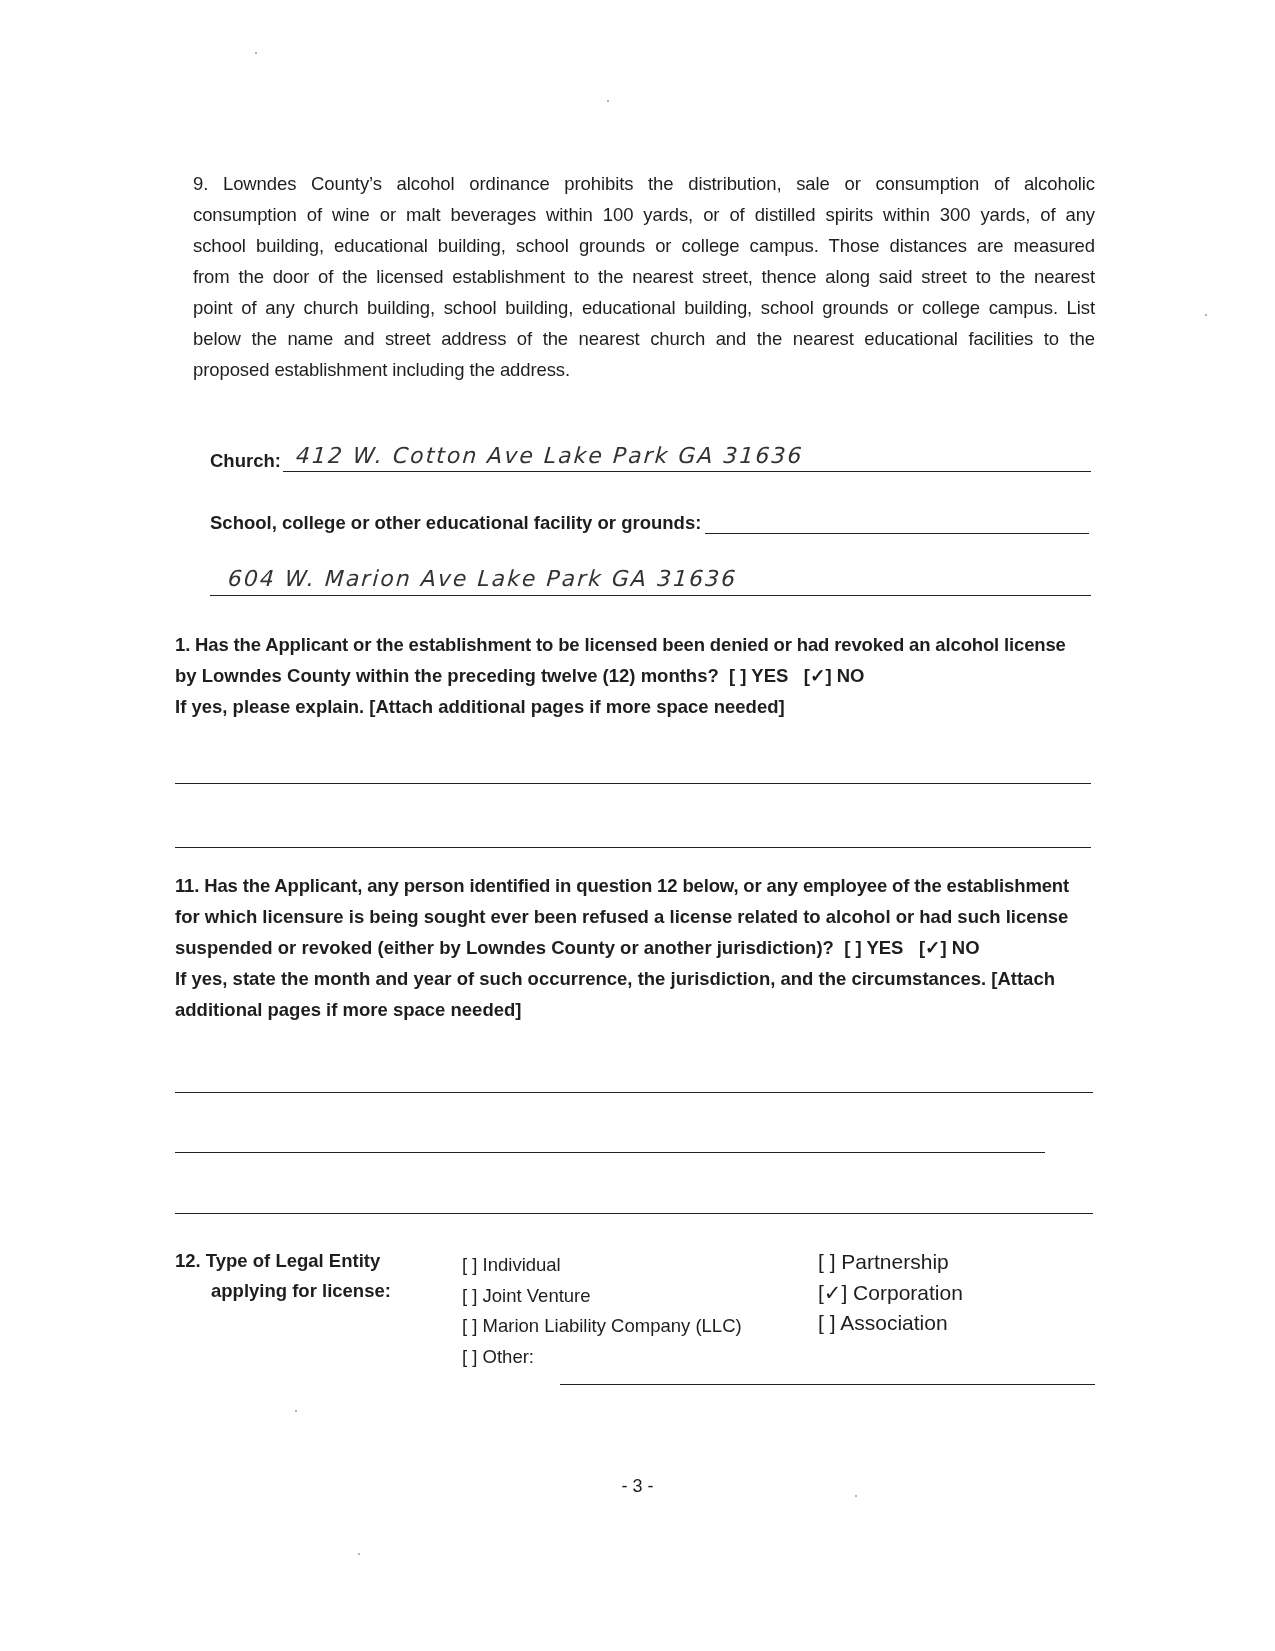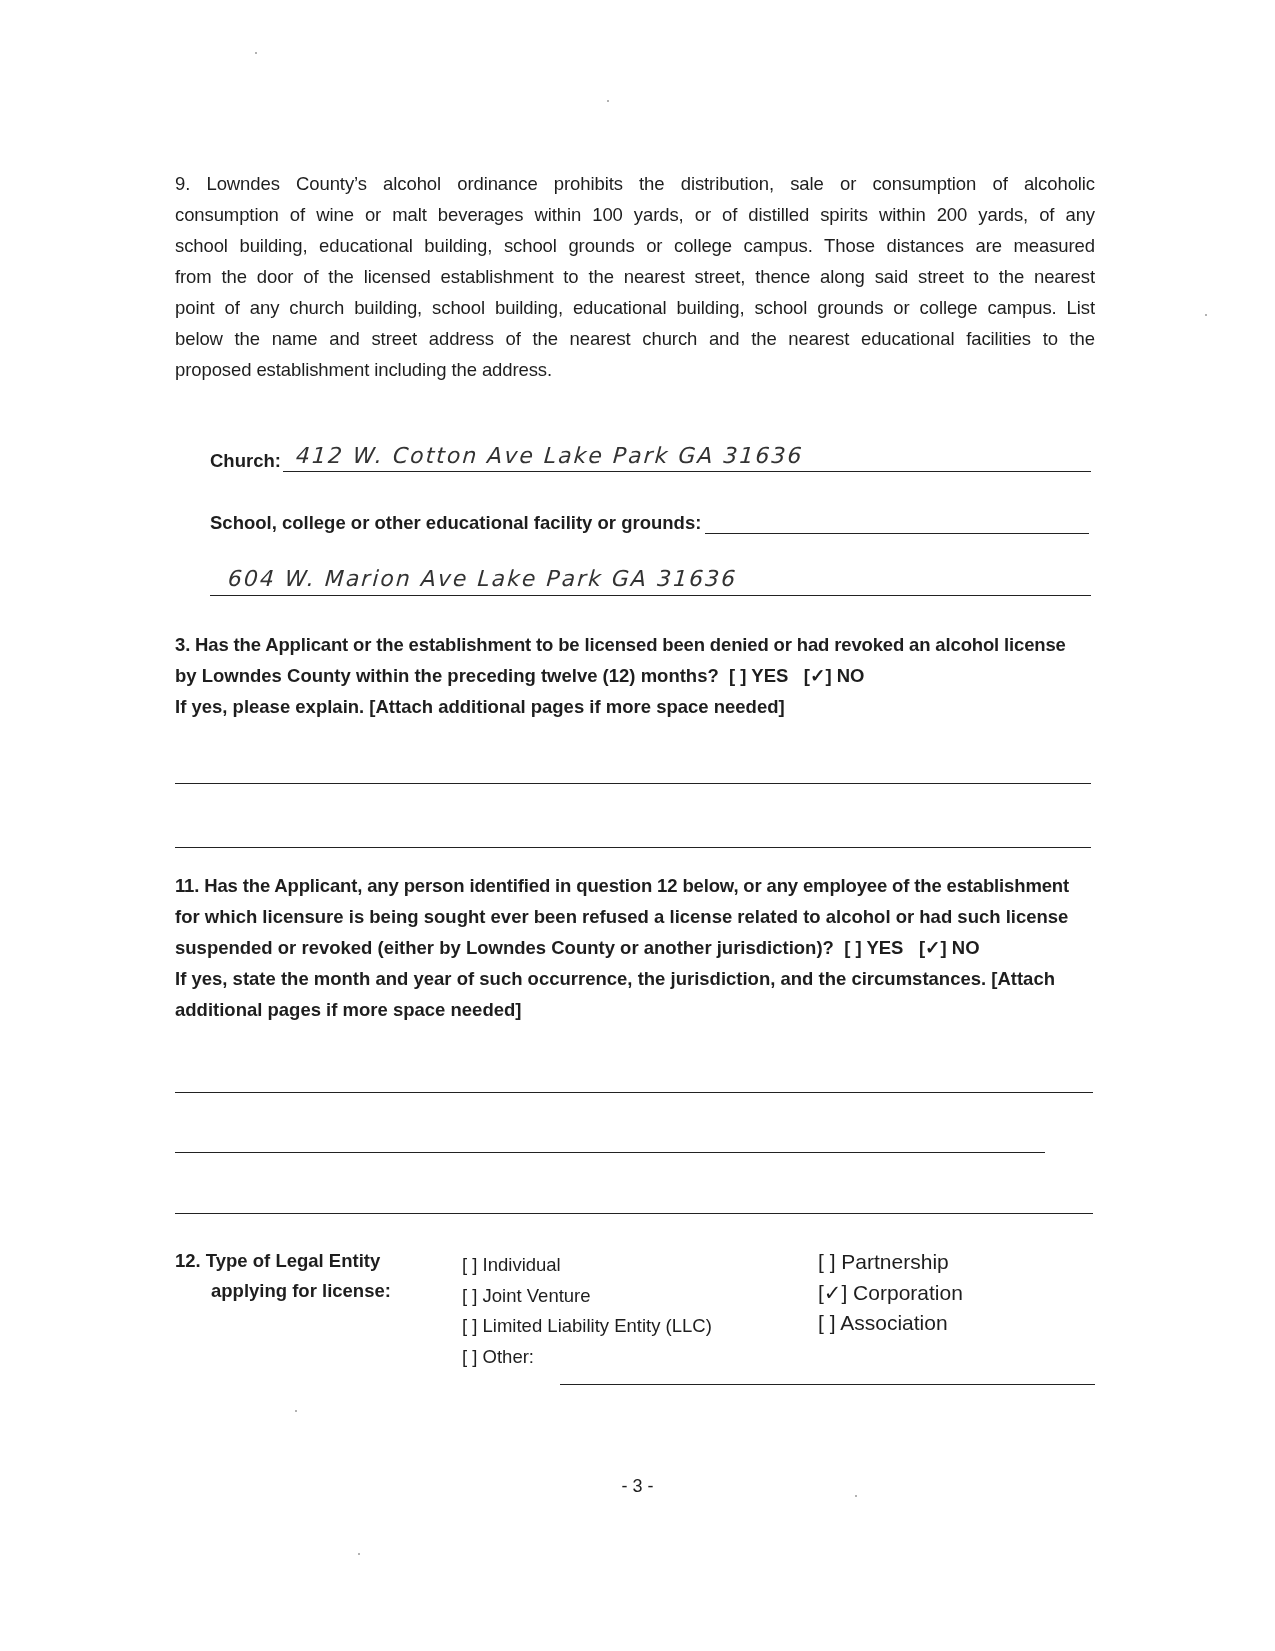--- a/index.html
+++ b/index.html
@@ -1,52 +1,52 @@
 <!DOCTYPE html>
 <html><head>
 <meta charset="utf-8">
 <style>
   html, body { margin:0; padding:0; background:#ffffff; }
   body { width:1275px; height:1651px; position:relative; overflow:hidden;
          font-family:"Liberation Sans", sans-serif; color:#1e1e1e; }
   .abs { position:absolute; }
   .para { position:absolute; left:175px; width:920px; font-size:18.5px; line-height:31px; letter-spacing:-0.1px; }
-  .para div { white-space:nowrap; text-align:justify; text-align-last:justify; }
+  .para div { white-space:nowrap; text-align:justify; text-align-last:justify;margin-left:18px; }
   .para div.last { text-align-last:left; }
   .label { position:absolute; font-size:18.5px; white-space:nowrap;font-weight:bold; }
   .rule { position:absolute; height:0; border-top:1.6px solid #222; }
   .hand { position:absolute; font-family:"DejaVu Sans", sans-serif; font-size:22px; font-weight:300;
           letter-spacing:2px; color:#333; white-space:nowrap; font-style:italic; transform:skewX(-4deg); }
   .pnum { position:absolute; left:0; width:1275px; top:1476px; text-align:center; font-size:18px; }
   .speck { position:absolute; width:2px; height:2px; background:#999; border-radius:1px; }
 </style>
 </head>
 <body>
 
 <div class="para" style="top:168px;">
   <div>9.  Lowndes County’s alcohol ordinance prohibits the distribution, sale or consumption of alcoholic</div>
-  <div>consumption of wine or malt beverages within 100 yards, or of distilled spirits within 200 yards, of any</div>
+  <div>consumption of wine or malt beverages within 100 yards, or of distilled spirits within 300 yards, of any</div>
   <div>school building, educational building, school grounds or college campus.  Those distances are measured</div>
   <div>from the door of the licensed establishment to the nearest street, thence along said street to the nearest</div>
   <div>point of any church building, school building, educational building, school grounds or college campus.  List</div>
   <div>below the name and street address of the nearest church and the nearest educational facilities to the</div>
   <div class="last">proposed establishment including the address.</div>
 </div>
 
 <span class="label" style="left:210px;top:450px;">Church:</span>
 <div class="rule" style="left:283px;top:471px;width:808px;"></div>
 <span class="hand" style="left:296px;top:443px;">412 W. Cotton Ave Lake Park GA 31636</span>
 
 <span class="label" style="left:210px;top:512px;">School, college or other educational facility or grounds:</span>
 <div class="rule" style="left:705px;top:533px;width:384px;"></div>
 
 <div class="rule" style="left:210px;top:595px;width:881px;"></div>
 <span class="hand" style="left:228px;top:566px;">604 W. Marion Ave Lake Park GA 31636</span>
 
-<span class="label" style="left:175px;top:634px;letter-spacing:-0.15px;">3. Has the Applicant or the establishment to be licensed been denied or had revoked an alcohol license</span>
+<span class="label" style="left:175px;top:634px;letter-spacing:-0.15px;">1. Has the Applicant or the establishment to be licensed been denied or had revoked an alcohol license</span>
 <span class="label" style="left:175px;top:665px;">
   <span>by Lowndes County within the preceding twelve (12) months?</span>&nbsp;
   <span>[ ] YES</span>&nbsp;&nbsp;
   <span>[✓] NO</span>
 </span>
 <span class="label" style="left:175px;top:696px;">If yes, please explain.  [Attach additional pages if more space needed]</span>
 <div class="rule" style="left:175px;top:783px;width:916px;"></div>
 <div class="rule" style="left:175px;top:847px;width:916px;"></div>
 
 <span class="label" style="left:175px;top:875px;letter-spacing:-0.15px;">11. Has the Applicant, any person identified in question 12 below, or any employee of the establishment</span>
@@ -61,21 +61,21 @@
 <div class="rule" style="left:175px;top:1092px;width:918px;"></div>
 <div class="rule" style="left:175px;top:1152px;width:870px;"></div>
 <div class="rule" style="left:175px;top:1213px;width:918px;"></div>
 
 <span class="label" style="left:175px;top:1250px;text-align:right;">12. Type of Legal Entity</span>
 <span class="label" style="left:211px;top:1280px;">applying for license:</span>
 
 <div class="abs" style="left:462px;top:1250px;font-size:18.5px;line-height:30.5px;">
   <div><span>[ ]</span> <span>Individual</span></div>
   <div><span>[ ]</span> <span>Joint Venture</span></div>
-  <div><span>[ ]</span> <span>Limited Liability Entity (LLC)</span></div>
+  <div><span>[ ]</span> <span>Marion Liability Company (LLC)</span></div>
   <div><span>[ ]</span> <span>Other:</span></div>
 </div>
 <div class="rule" style="left:560px;top:1384px;width:535px;"></div>
 
 <div class="abs" style="left:818px;top:1247px;font-size:21px;line-height:30.5px;">
   <div><span>[ ]</span> <span>Partnership</span></div>
   <div><span>[✓]</span> <span>Corporation</span></div>
   <div><span>[ ]</span> <span>Association</span></div>
 </div>
 

